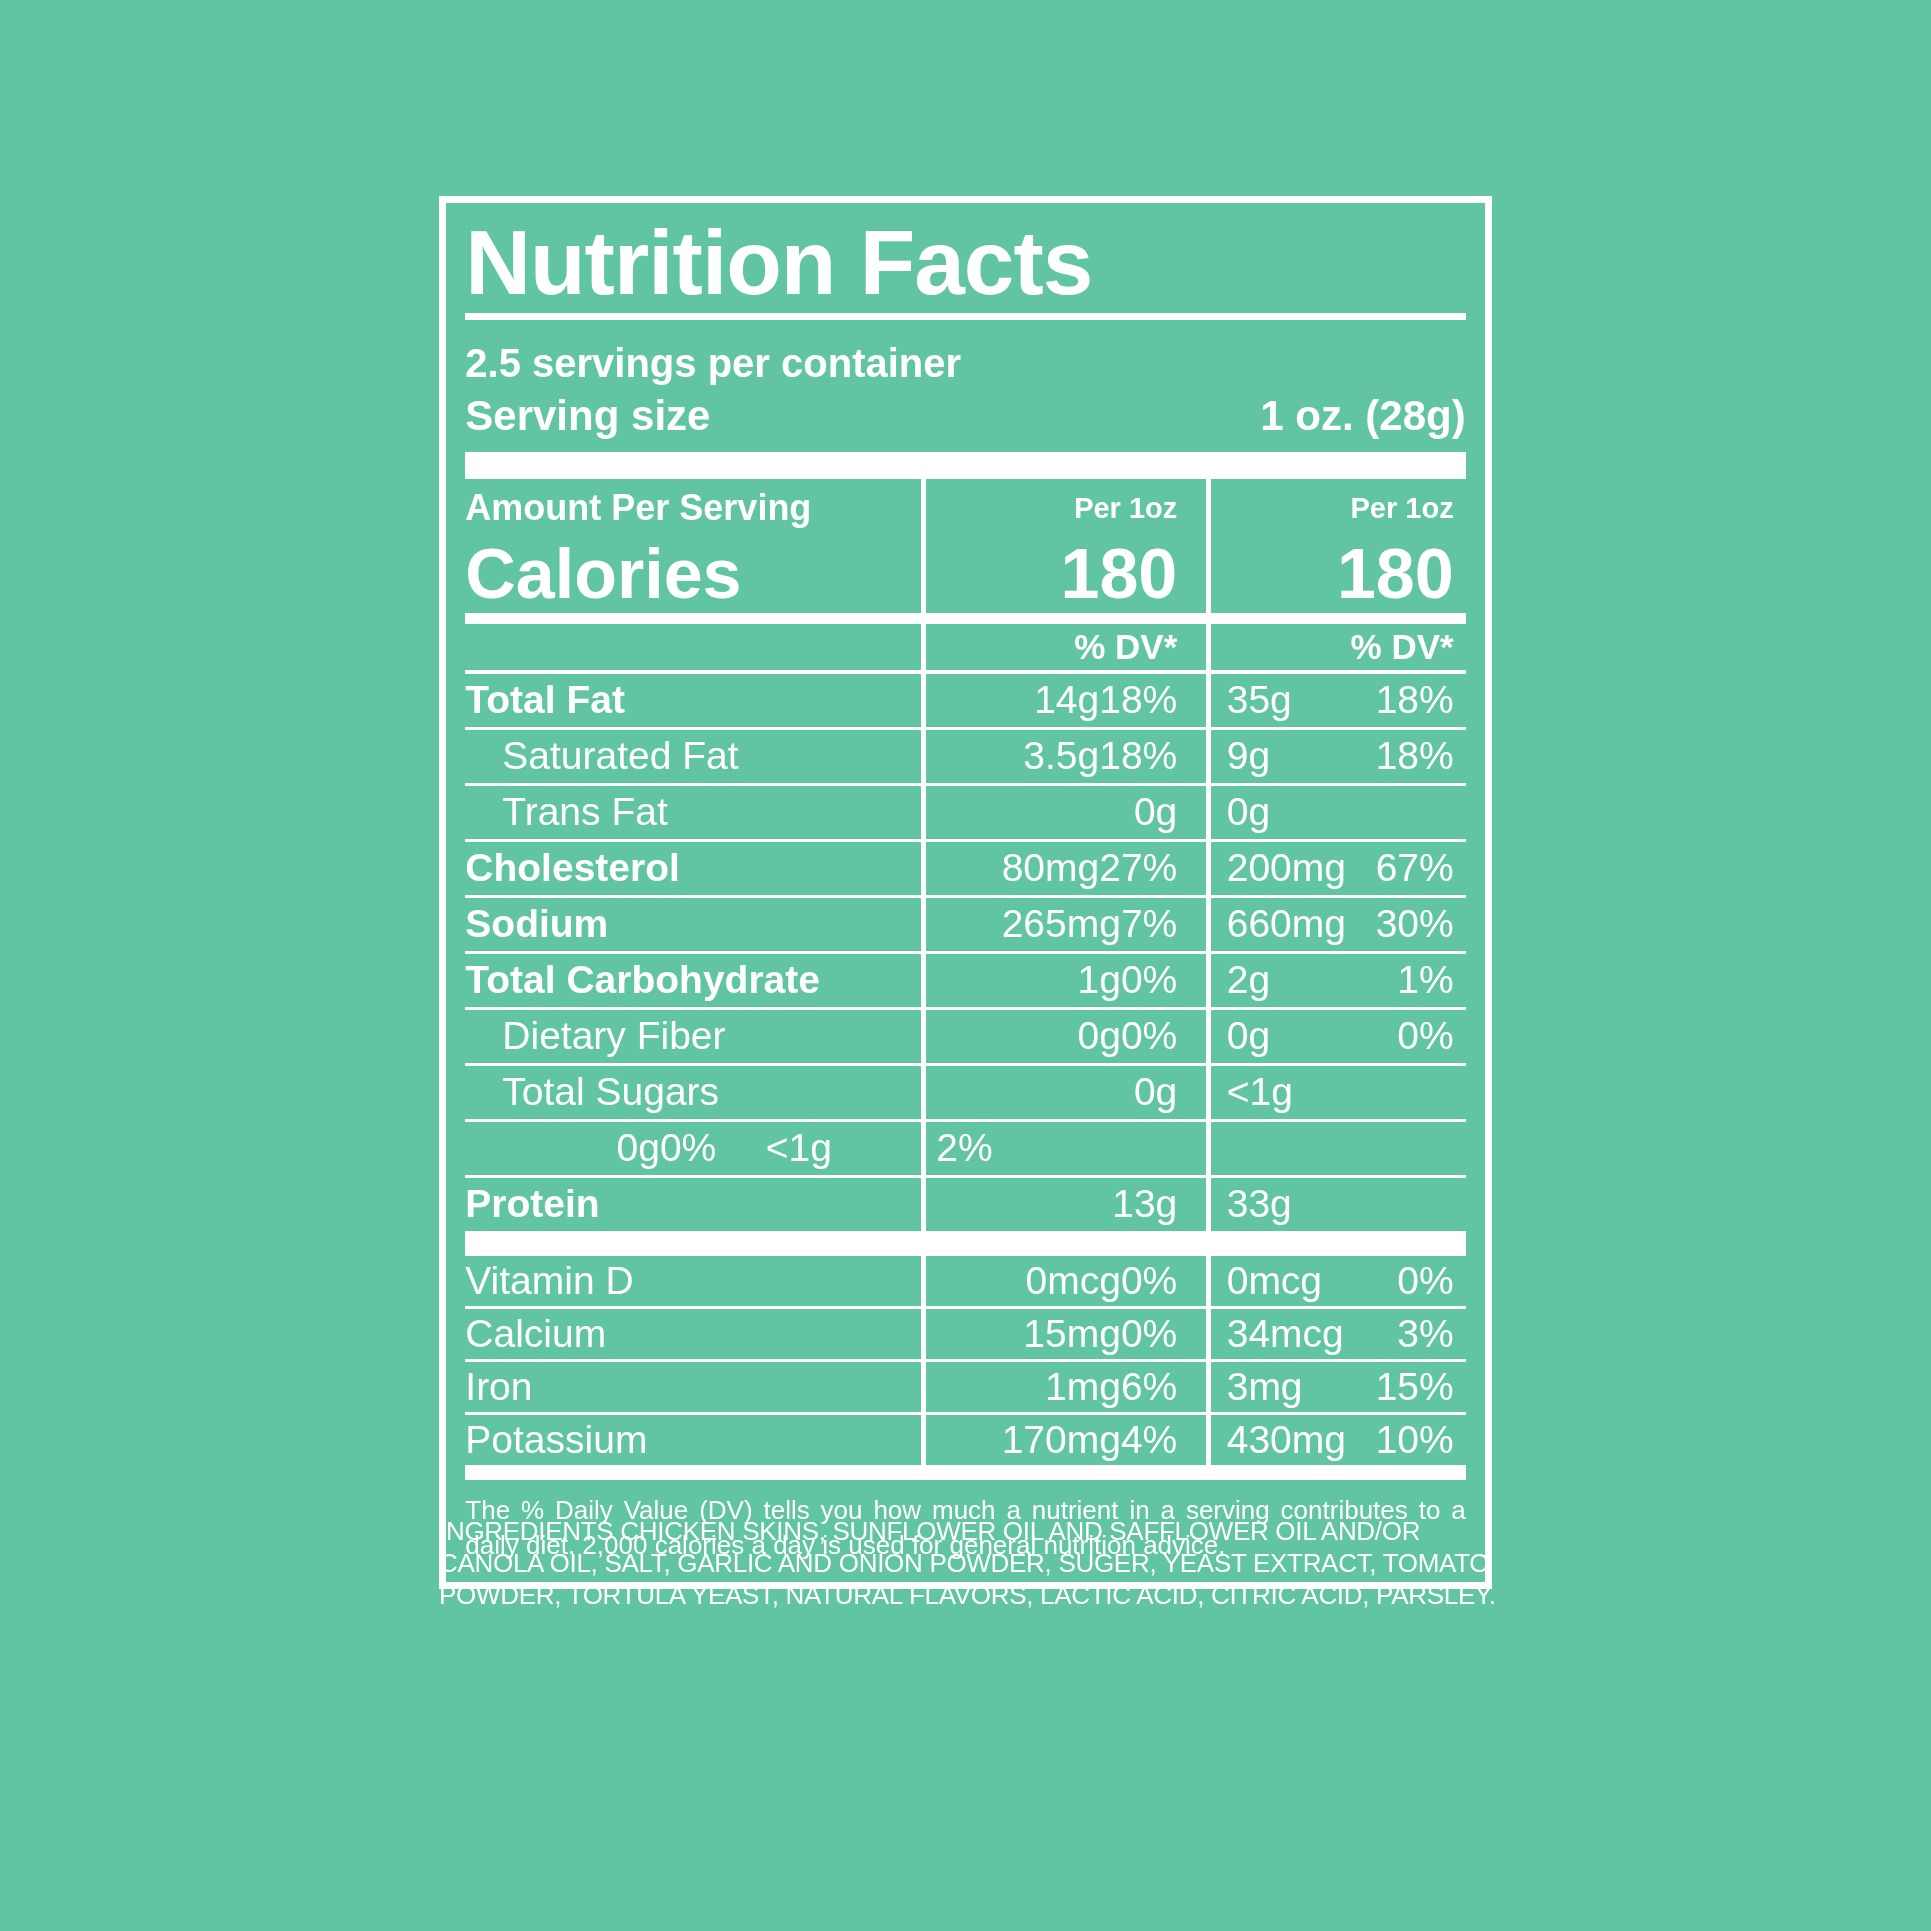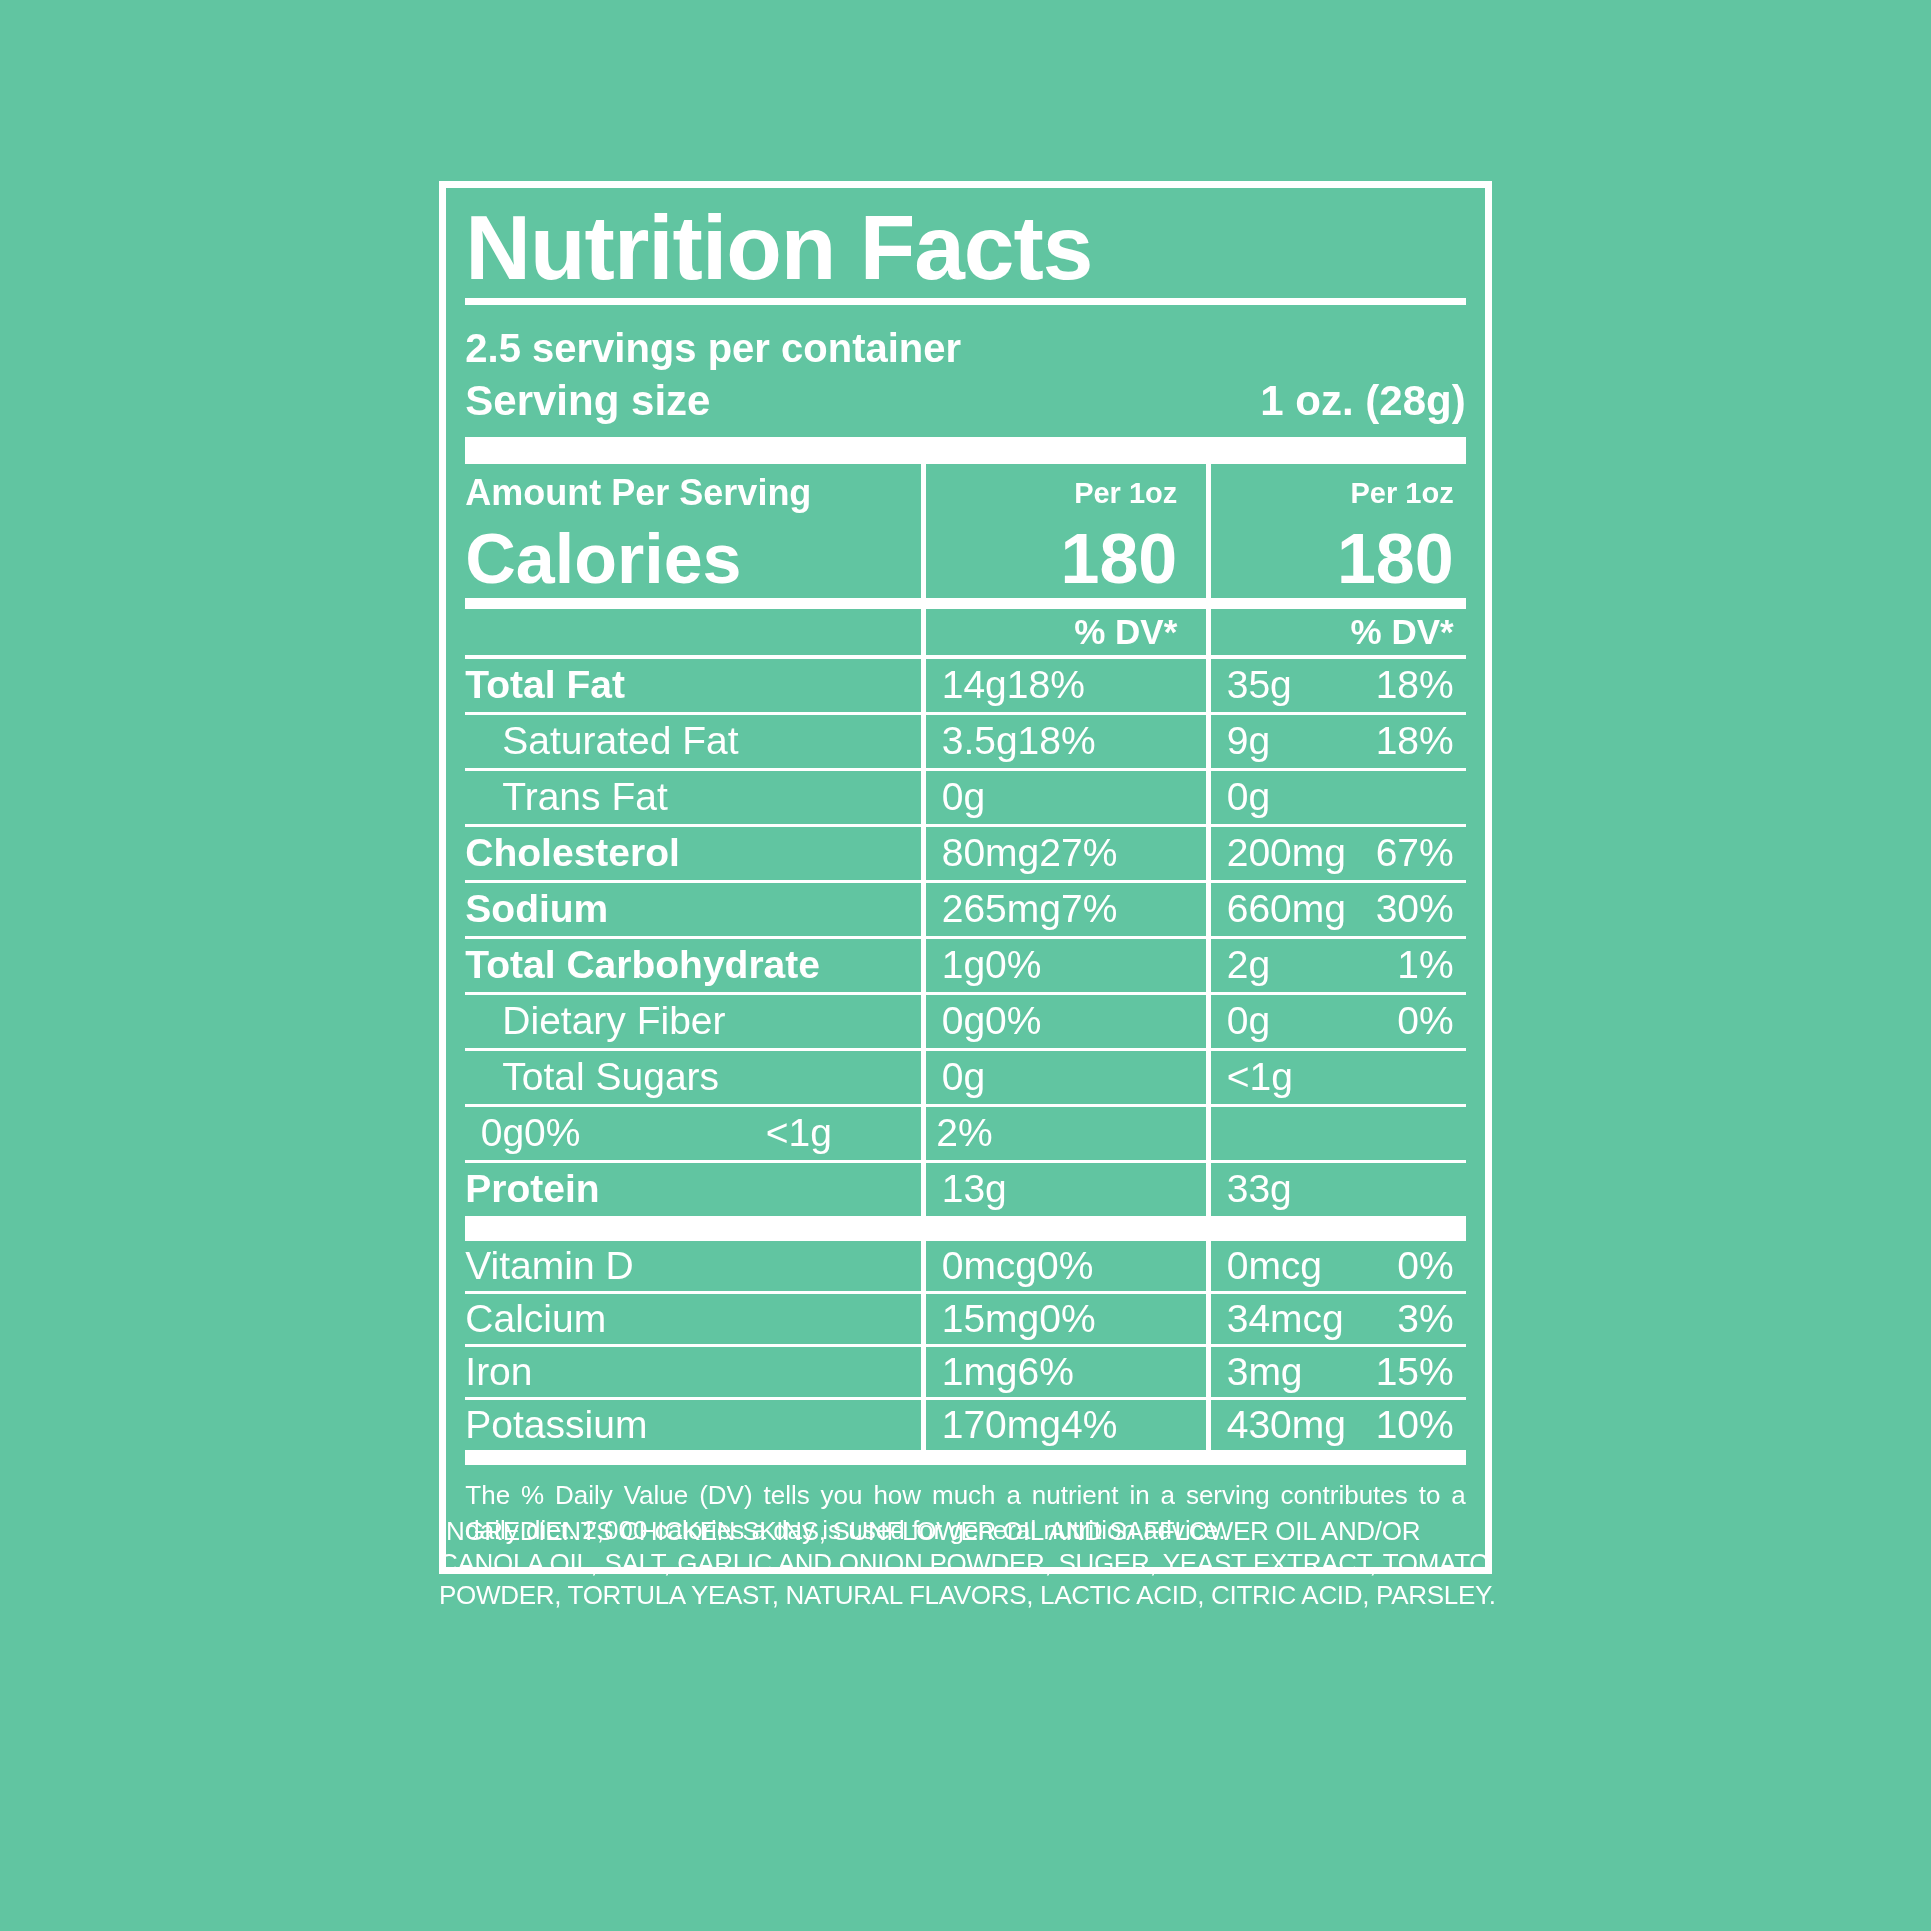--- a/index.html
+++ b/index.html
@@ -4,36 +4,36 @@
 <style>
   html,body{margin:0;padding:0;}
   .canvas{
     position:relative;width:1931px;height:1931px;
     background:var(--bg,#61C5A1);
     color:var(--fg,#ffffff);
     font-family:"Liberation Sans","DejaVu Sans",sans-serif;
     overflow:hidden;
   }
   .label-box{
-    position:absolute;left:439px;top:181px;width:1053px;height:1393px;
+    position:absolute;left:439px;top:196px;width:1053px;height:1393px;
     box-sizing:border-box;border:7.7px solid var(--fg,#fff);padding:0 19.3px;
   }
   .nf-title{margin-top:13.5px;font-size:91px;font-weight:700;letter-spacing:-1px;line-height:1;white-space:nowrap;}
   .rule{height:6.8px;background:var(--fg,#fff);margin-top:5.8px;}
   .servings{font-size:40px;margin-top:21px;line-height:1.1;font-weight:bold;}
   .ss-row{display:flex;justify-content:space-between;align-items:baseline;font-size:42px;font-weight:700;margin-top:7.7px;line-height:1.1;gap:7px;}
   .bar{background:var(--fg,#fff);}
   .bar-serving{height:27px;margin-top:13.5px;}
   .table{position:relative;}
   .vdiv{position:absolute;top:0;bottom:15.4px;width:4.8px;background:var(--fg,#fff);}
   .vdiv1{left:456px;}
   .vdiv2{left:741px;}
   .cell{box-sizing:border-box;}
   .name{width:461px;white-space:nowrap;}
-  .ca{width:285px;padding:0 34px 0 15.4px;display:flex;justify-content:flex-start;align-items:center;}
+  .ca{width:285px;padding:0 34px 0 15.4px;display:flex;justify-content:flex-end;align-items:center;}
   .cb{width:254px;padding:0 11.6px 0 15.4px;display:flex;justify-content:space-between;align-items:center;}
   .ca.hdr,.cb.hdr{justify-content:flex-end;}
   .r-amount{height:58px;display:flex;align-items:center;}
   .aps{font-size:36px;font-weight:700;}
   .peroz{font-size:29px;font-weight:700;}
   .r-cal{height:72px;display:flex;align-items:flex-end;padding-bottom:3.9px;}
   .cal-label{font-size:70px;font-weight:700;line-height:1;}
   .cal-num{font-size:70px;font-weight:700;line-height:1;}
   .bar-mid{height:10.6px;}
   .r-dv{height:46px;border-bottom:4.8px solid var(--fg,#fff);display:flex;align-items:center;}

